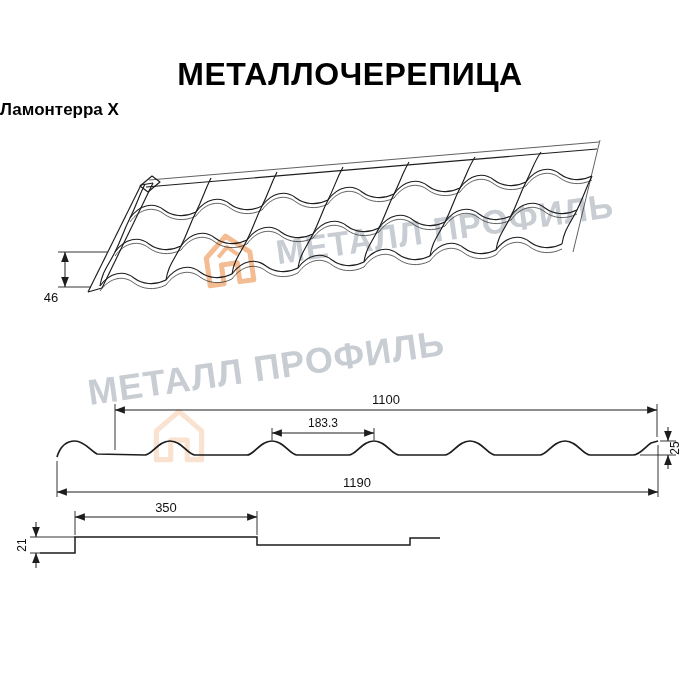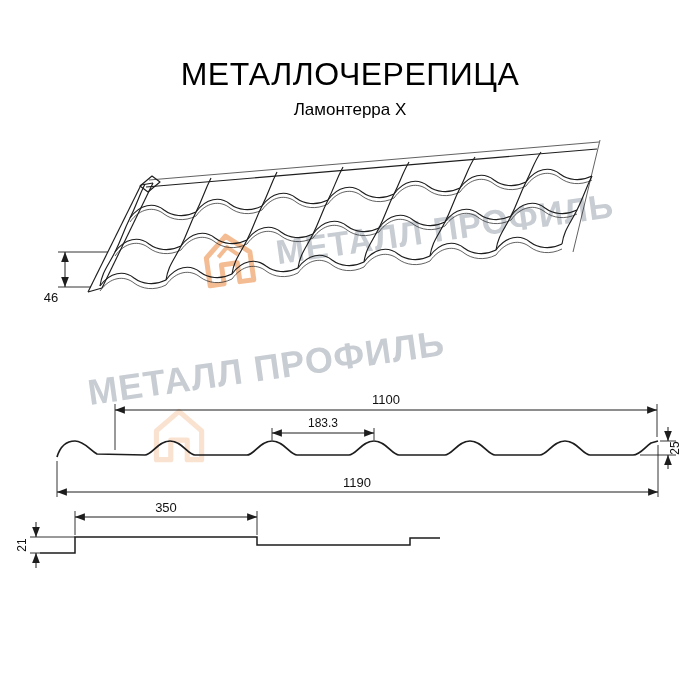--- a/index.html
+++ b/index.html
@@ -2,25 +2,25 @@
 <html><head>
 <meta charset="utf-8">
 <style>
   html,body{margin:0;padding:0;}
   body{
     width:700px;height:700px;position:relative;background:#ffffff;
     font-family:"Liberation Sans",sans-serif;overflow:hidden;
   }
   .title{
     position:absolute;top:56px;left:0;width:700px;text-align:center;
-    font-size:32px;font-weight:400;color:#000;letter-spacing:.5px;z-index:3;
+    font-size:32px;font-weight:700;color:#000;letter-spacing:.5px;z-index:3;
   }
   .subtitle{
-    position:absolute;top:100px;left:0;width:700px;text-align:center;
-    font-size:17px;font-weight:400;color:#000;z-index:3;
+    position:absolute;top:100px;left:0;width:700px;text-align:left;
+    font-size:17px;font-weight:700;color:#000;z-index:3;
   }
   .wm1{
     position:absolute;left:193px;top:228px;display:flex;align-items:center;gap:12px;
     transform:rotate(-8deg);transform-origin:left center;z-index:1;
   }
   .wm-text{
     font-weight:700;font-size:34px;color:#c8cdd3;letter-spacing:1px;white-space:nowrap;
   }
   .wm2-text{
     position:absolute;left:88px;top:372px;transform:rotate(-8deg);

